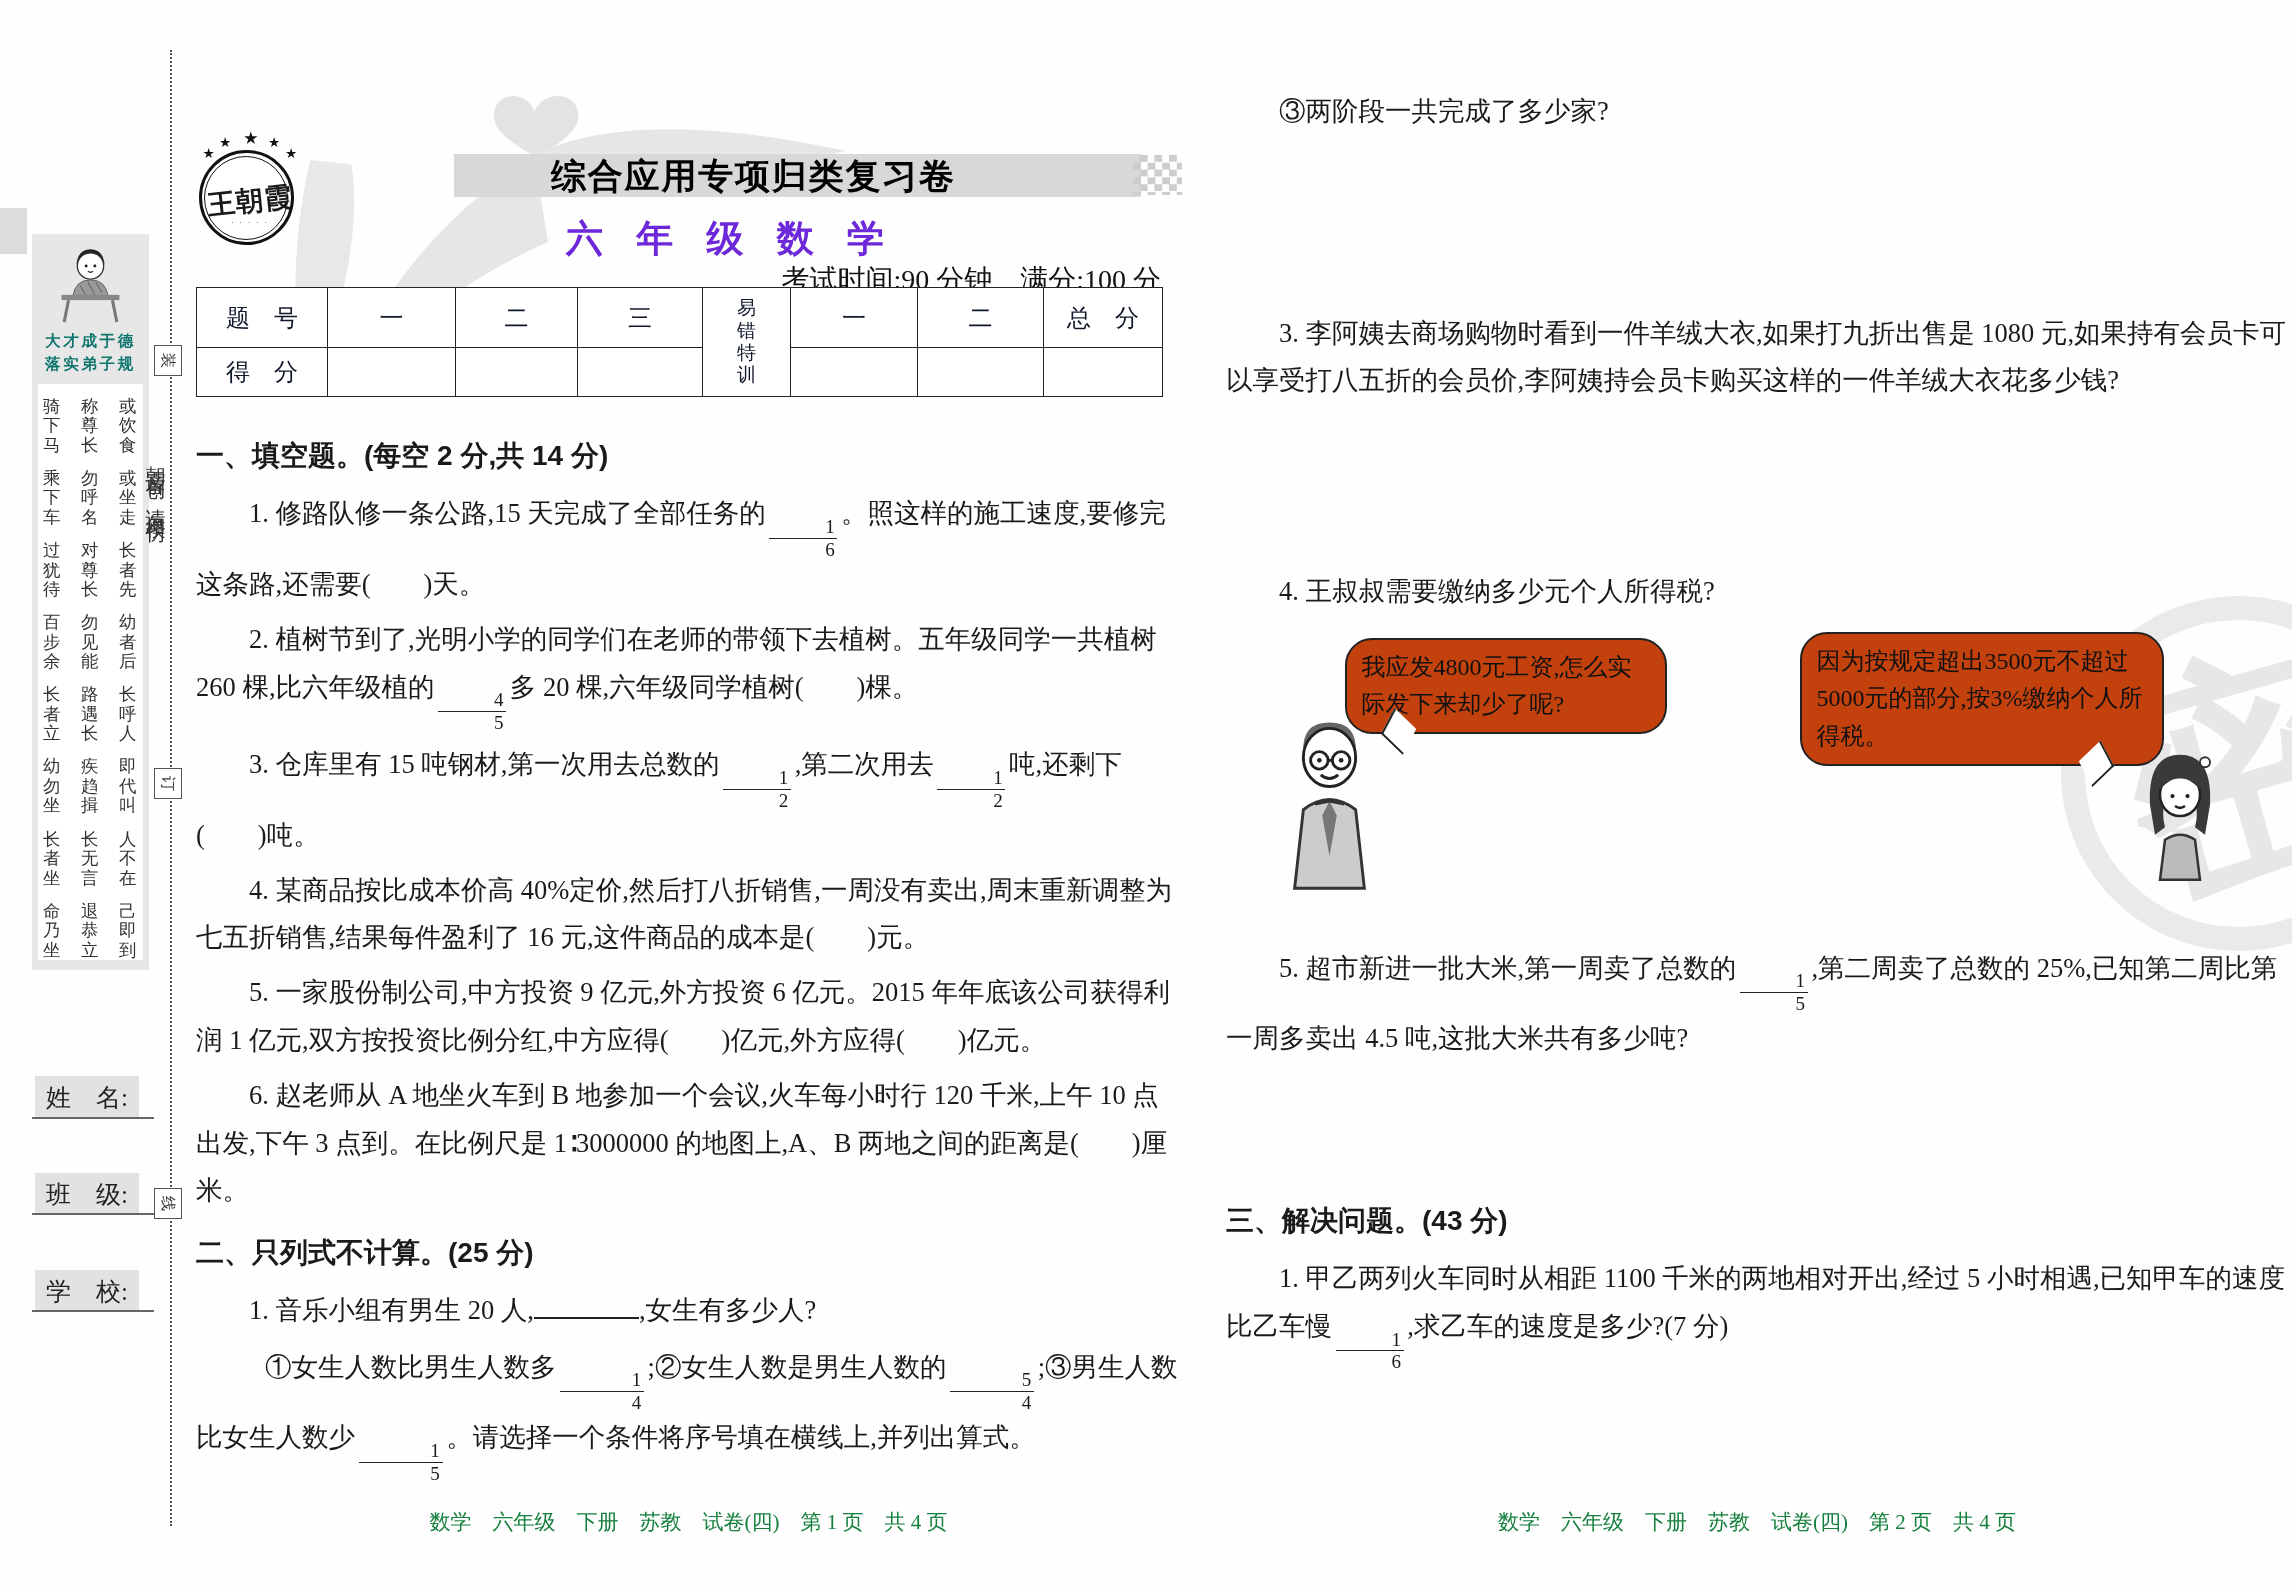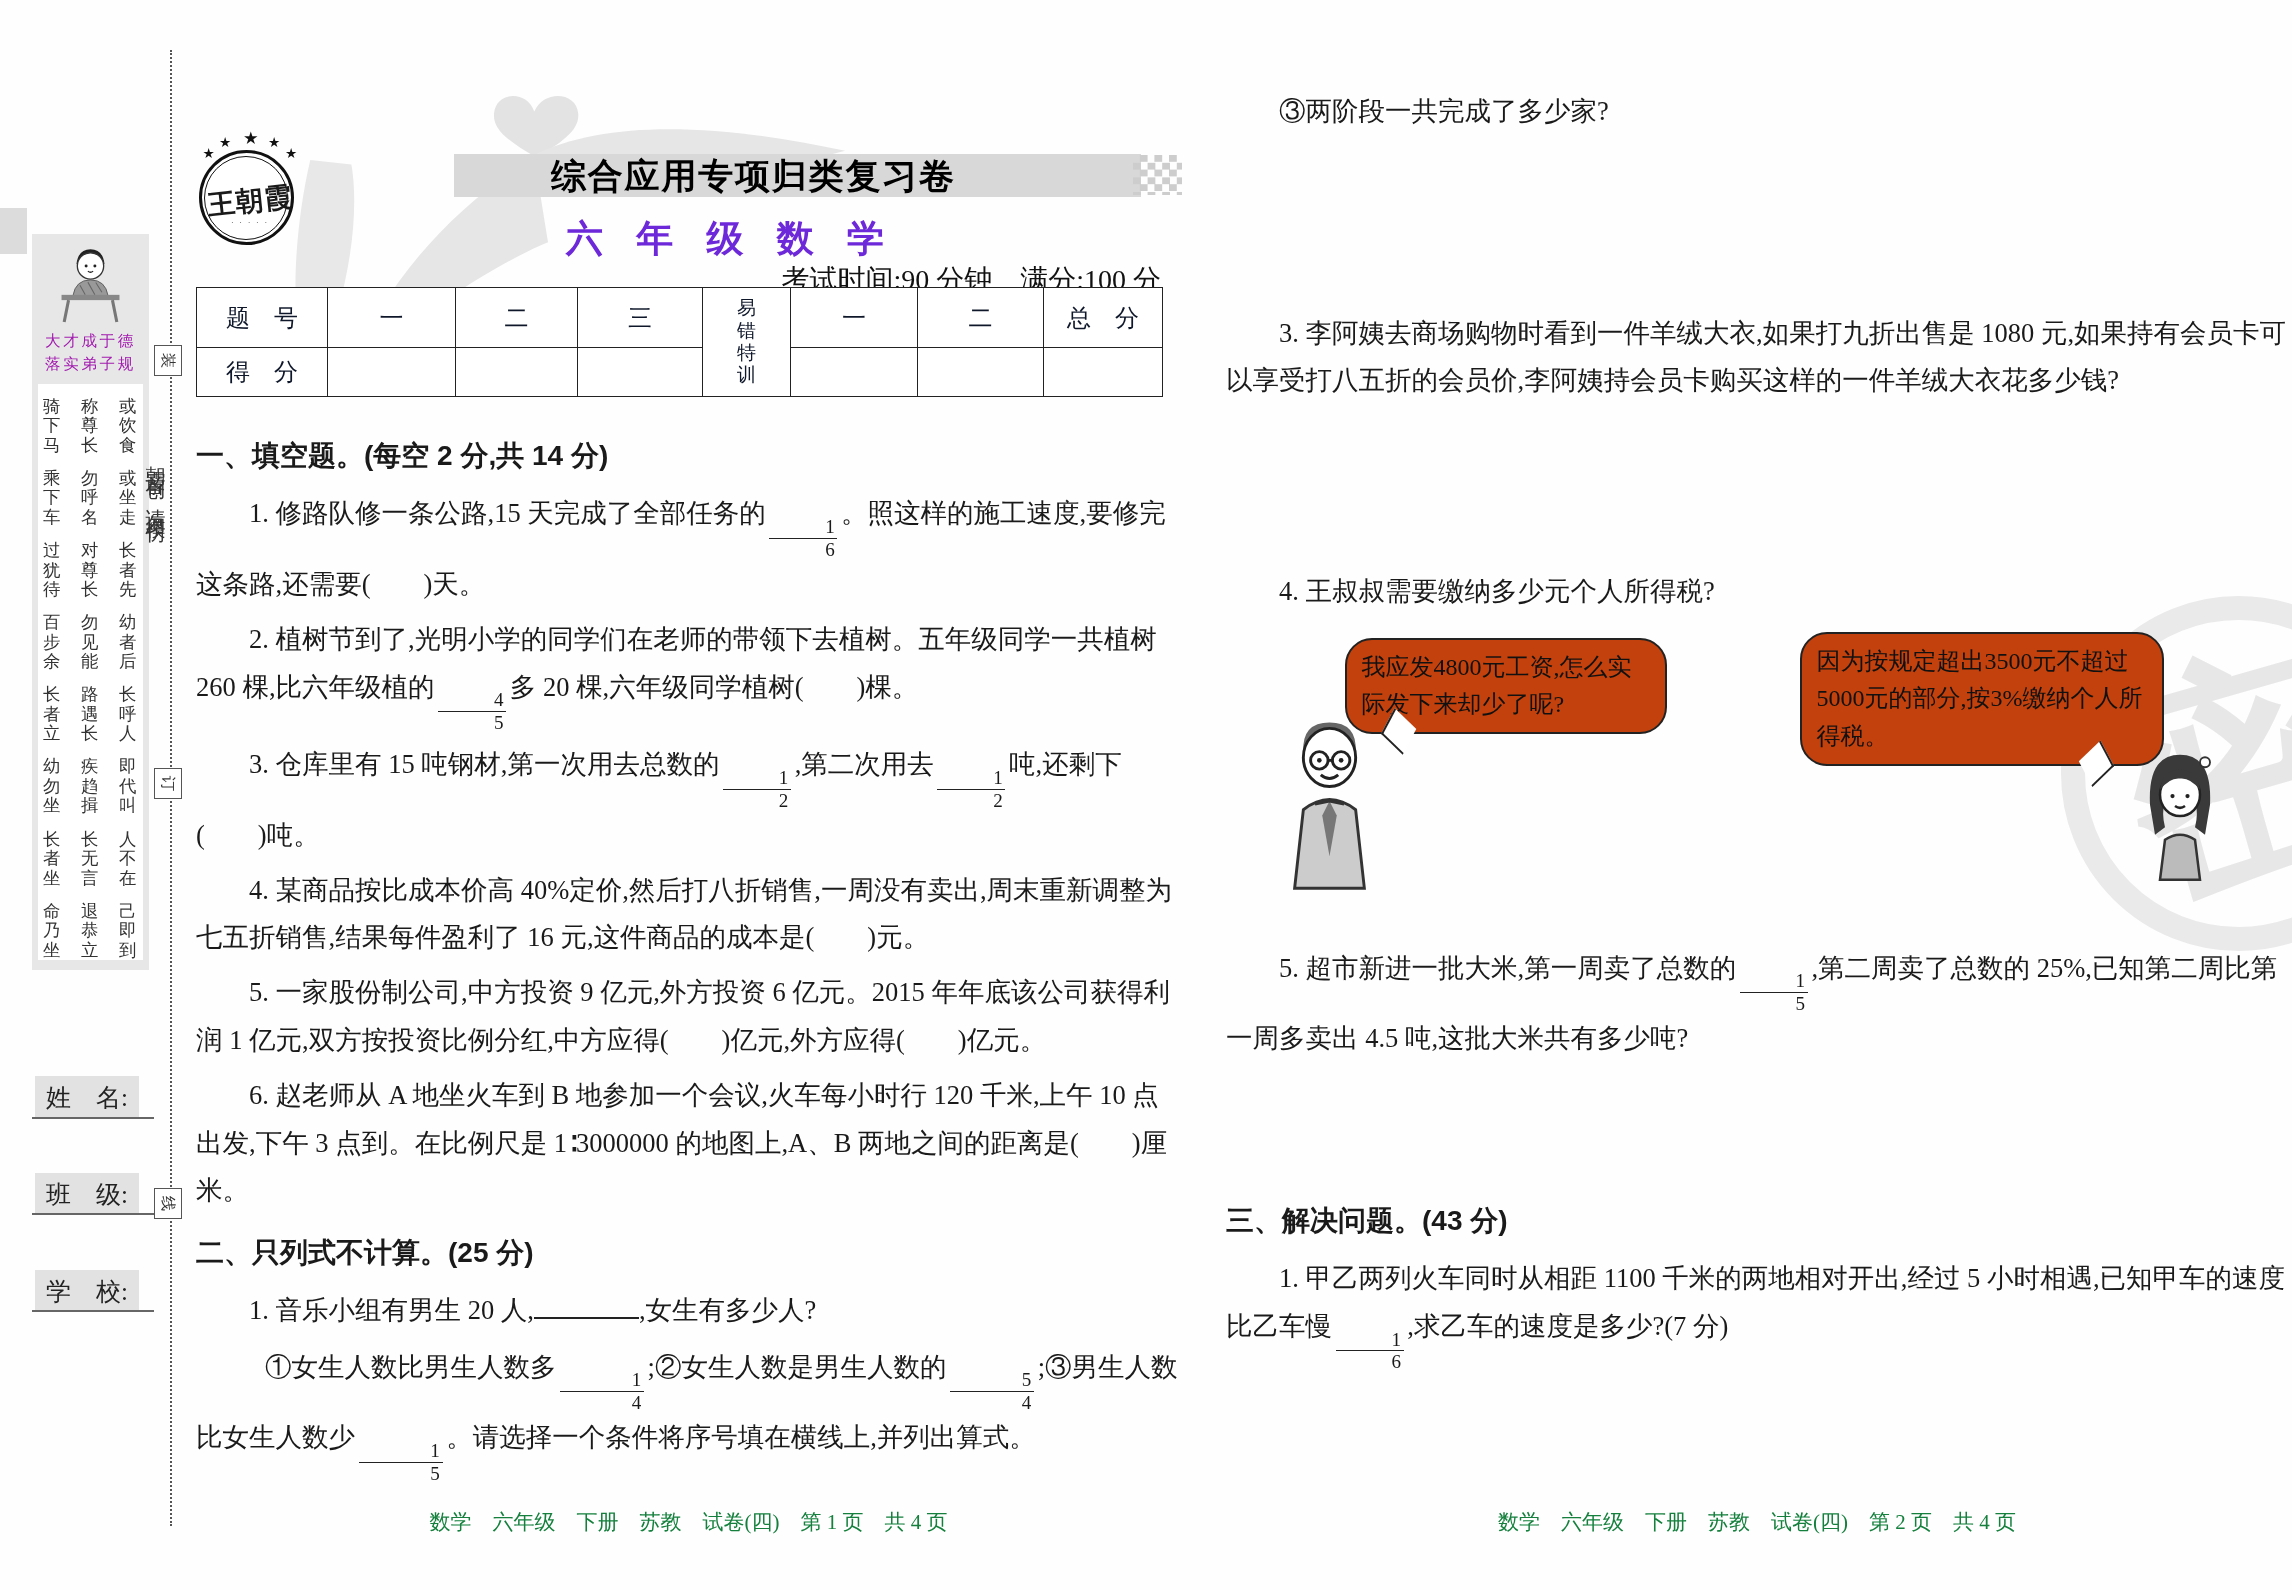--- a/index.html
+++ b/index.html
@@ -3,22 +3,22 @@
 <meta charset="utf-8">
 <style>
   html,body{margin:0;padding:0;background:#fff;}
   #sheet{position:relative;width:2293px;height:1591px;background:#fefefe;overflow:hidden;
          font-family:"Liberation Serif","DejaVu Serif",serif;color:#1a1a1a;}
 
   
   .corner-mark{position:absolute;left:0;top:208px;width:27.4px;height:46px;background:#dcdcdc;}
   .side-panel{position:absolute;left:32px;top:234px;width:117px;height:736px;background:#e7e7e7;}
   .boy-wrap{text-align:center;margin-top:7.3px;}
-  .motto{font-weight:normal;font-size:15.5px;letter-spacing:2.7px;text-align:center;margin-top:1.8px;
-         font-family:"Liberation Serif",serif;color:#a21caf;}
+  .motto{font-weight:bold;font-size:15.5px;letter-spacing:2.7px;text-align:center;margin-top:1.8px;
+         font-family:"Liberation Serif",serif;color:#0f766e;}
   .verse-box{background:#fff;margin:9.1px 6.4px 0 6.4px;height:576px;padding:12.8px 4.6px;
              display:flex;justify-content:space-between;box-sizing:border-box;}
   .vcol{width:19px;font-size:17.4px;line-height:1.12;color:#333;}
   .vgroup{word-break:break-all;margin-bottom:13.7px;}
   .field-label{position:absolute;left:35px;width:104px;height:42px;background:#e2e2e2;
                font-size:25px;display:flex;align-items:center;justify-content:center;color:#222;}
   .field-line{position:absolute;left:32px;width:122px;border-bottom:2.7px solid #666;}
 
   
   .binding-line{position:absolute;left:170px;top:50px;height:1476px;border-left:2.7px dotted #555;}

